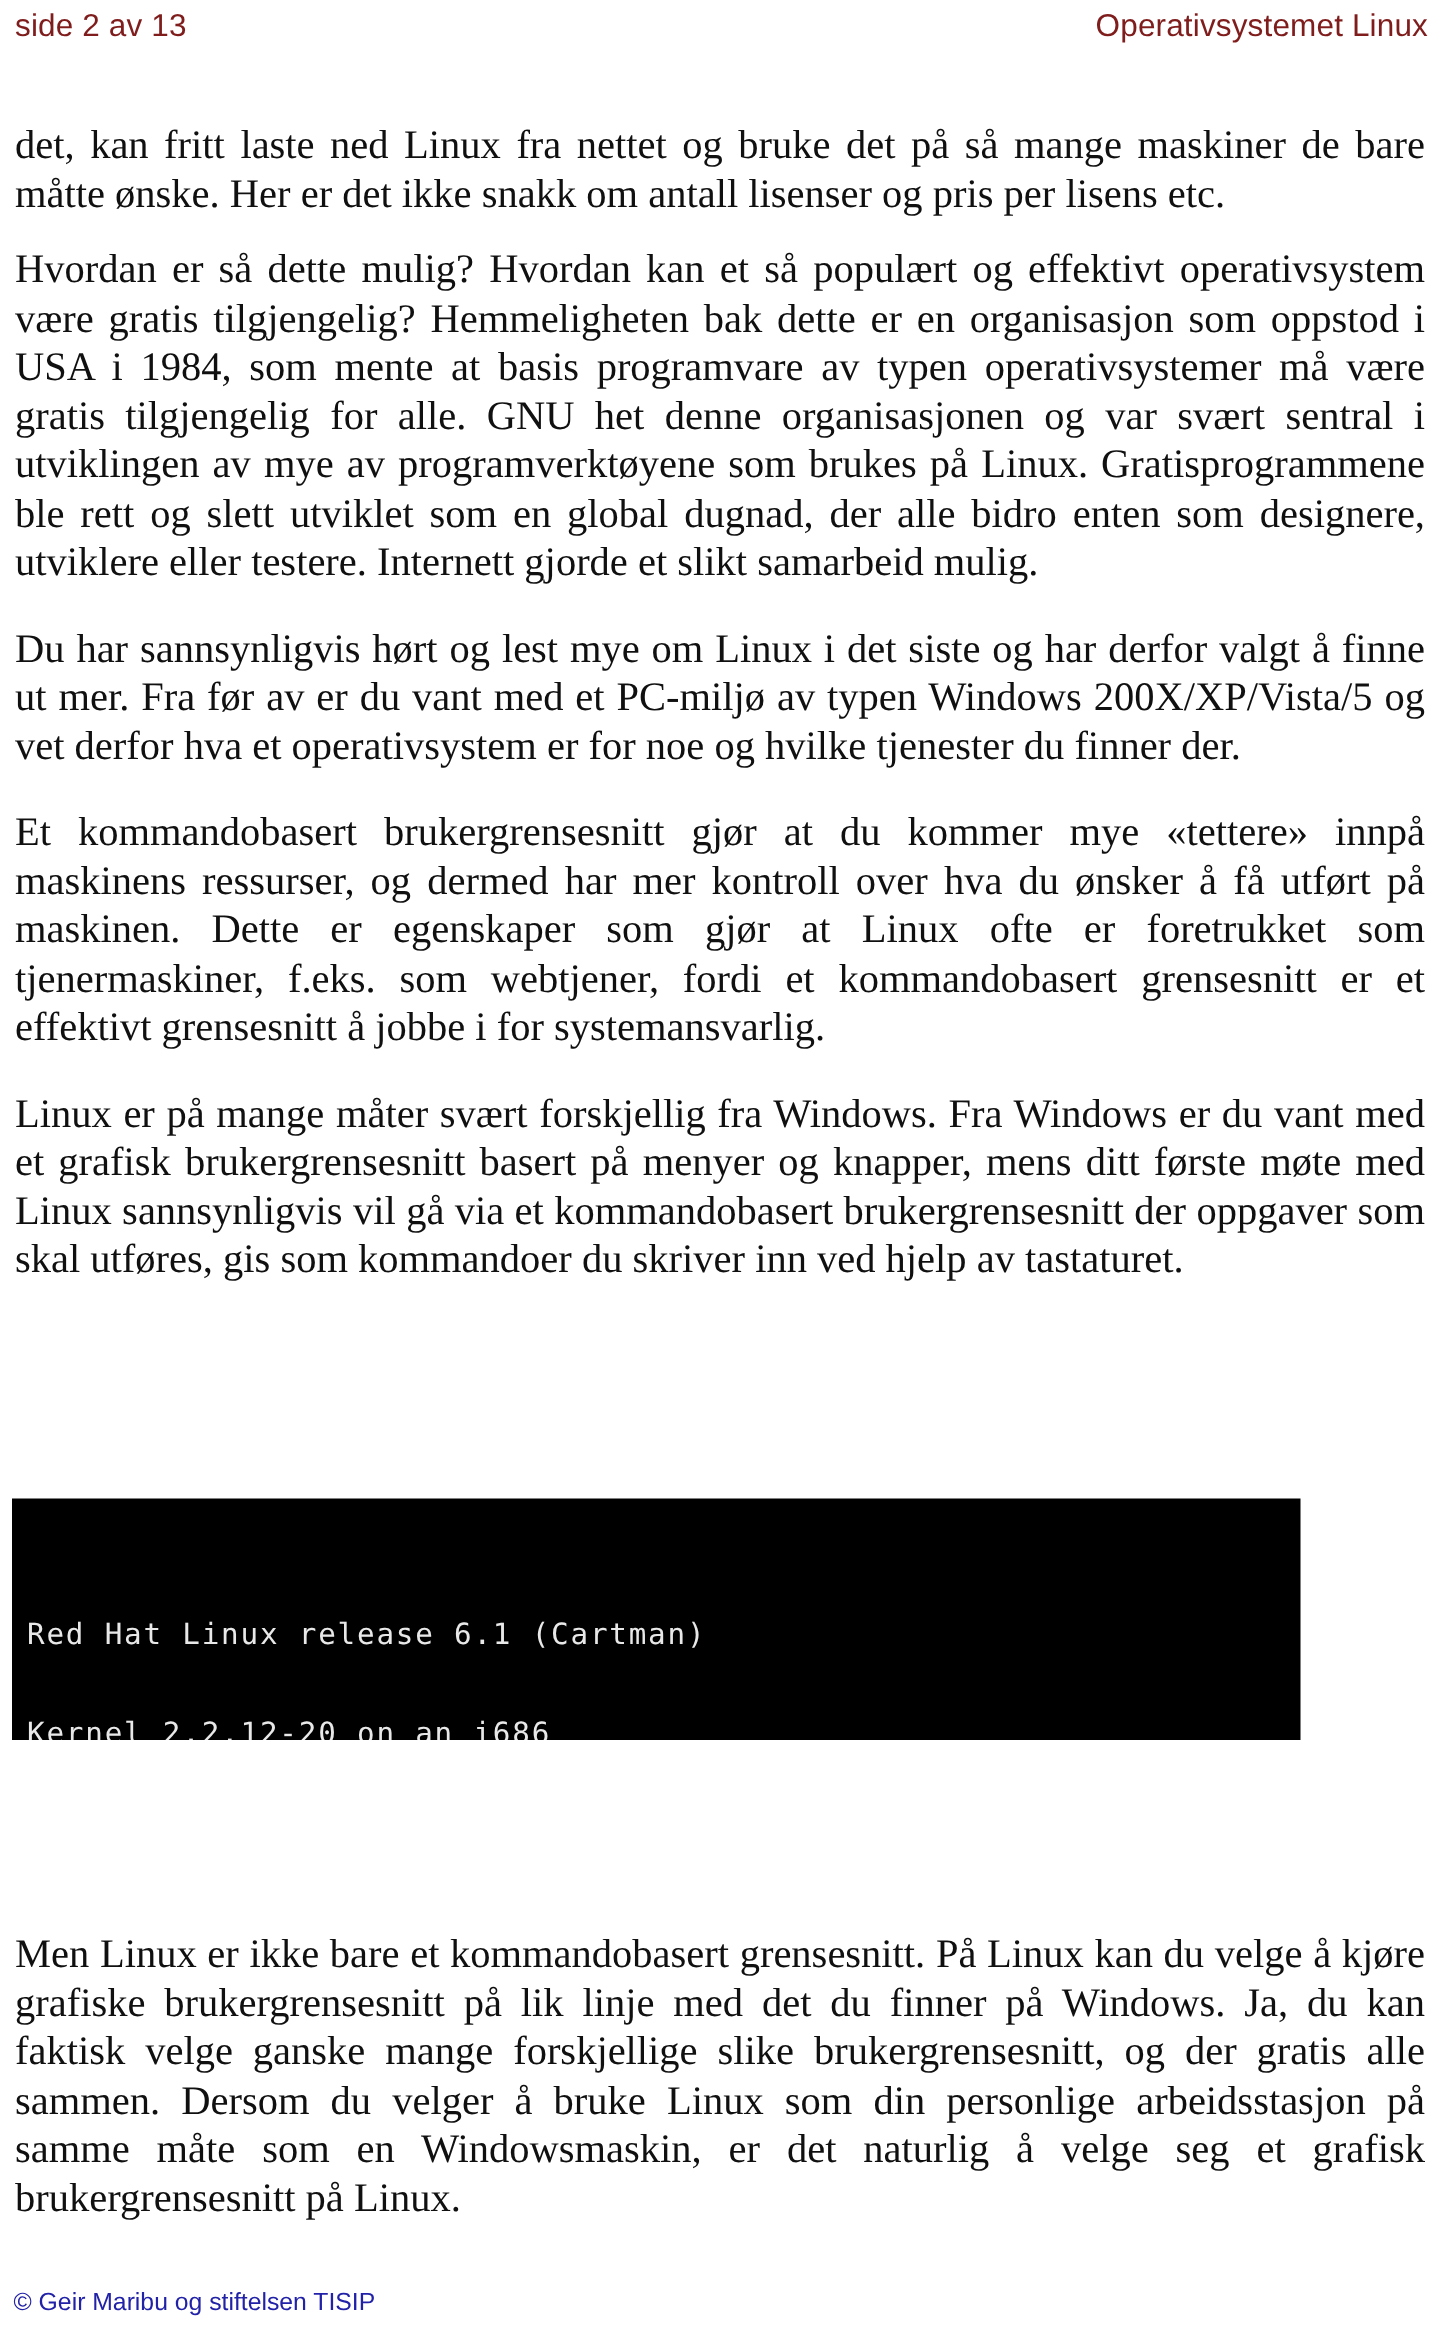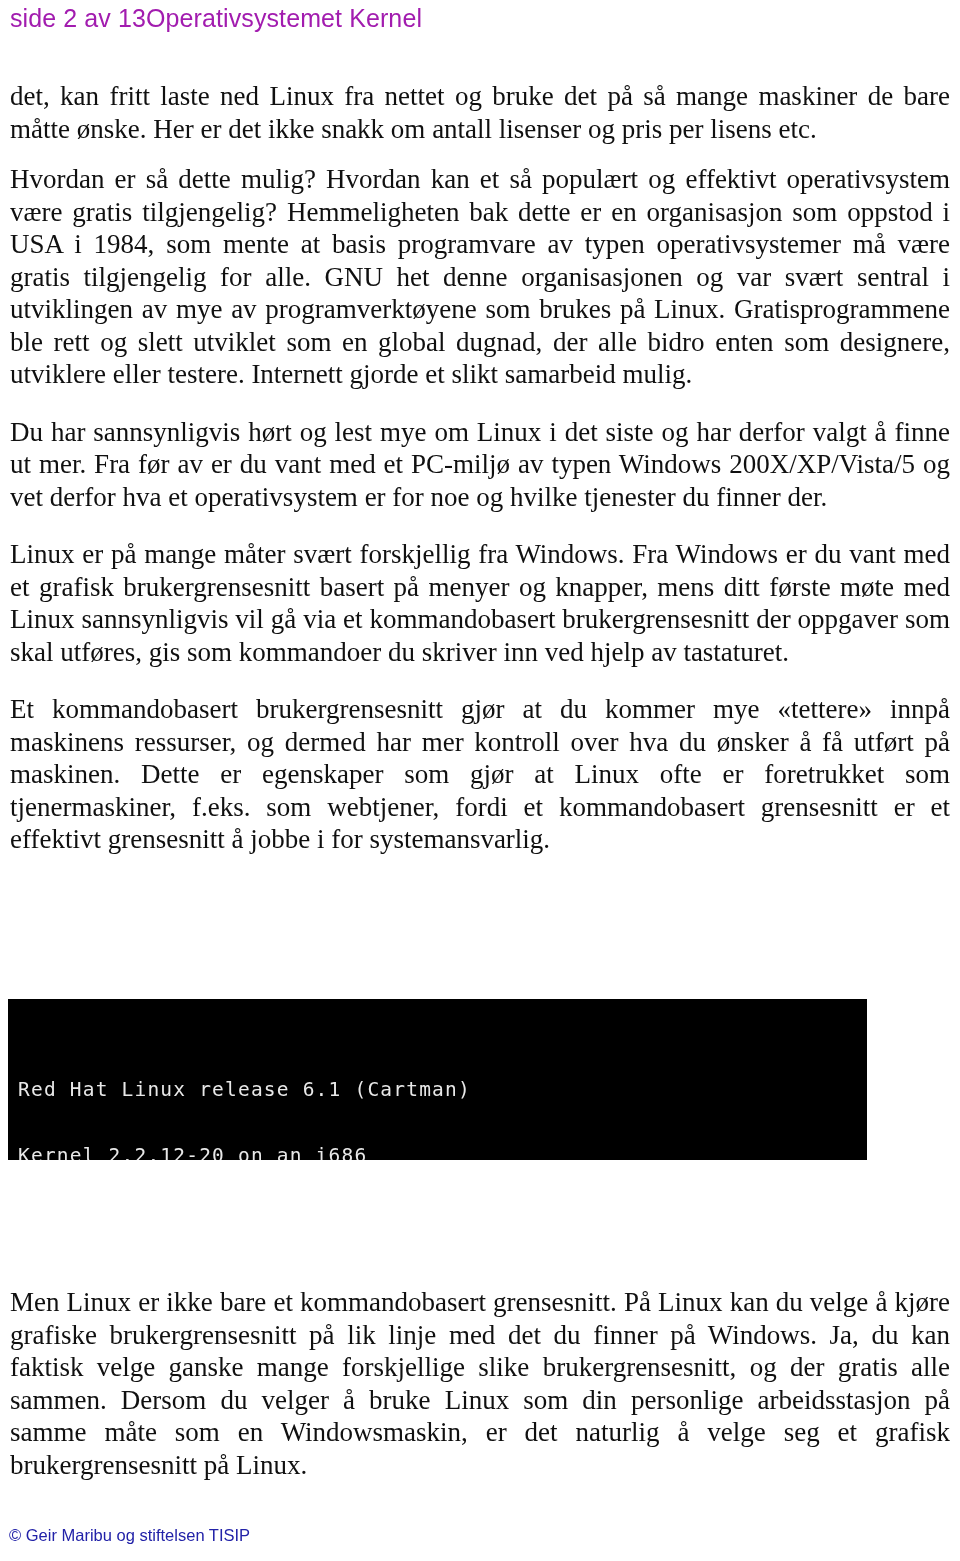--- a/index.html
+++ b/index.html
@@ -24,26 +24,26 @@
   }
 
   
   .page-header {
     position: absolute;
     top: 6px;
     left: 10px;
     right: 8px;
     height: 30px;
     display: flex;
-    justify-content: flex-start;
+    justify-content: space-between;
     align-items: flex-start;
     font-family: "Liberation Sans", "DejaVu Sans", sans-serif;
-    font-size: 25px;
+    font-size: 21px;
     line-height: 24px;
-    color: #a21caf;
+    color: #7f1d1d;
     letter-spacing: 0.1px;
   }
   .page-header .left  { text-align: left; }
   .page-header .right { text-align: right; }
 
   
   .content {
     position: absolute;
     top: 80px;
     left: 10px;
@@ -106,29 +106,29 @@
     color: #2222a8;
   }
 </style>
 </head>
 <body>
 
 <div class="page">
 
   <div class="page-header">
     <span class="left">side 2 av 13</span>
-    <span class="right">Operativsystemet Kernel</span>
+    <span class="right">Operativsystemet Linux</span>
   </div>
 
   <div class="content">
     <p class="para tight">det, kan fritt laste ned Linux fra nettet og bruke det på så mange maskiner de bare måtte ønske. Her er det ikke snakk om antall lisenser og pris per lisens etc.</p>
     <p class="para">Hvordan er så dette mulig? Hvordan kan et så populært og effektivt operativsystem være gratis tilgjengelig? Hemmeligheten bak dette er en organisasjon som oppstod i USA i 1984, som mente at basis programvare av typen operativsystemer må være gratis tilgjengelig for alle. GNU het denne organisasjonen og var svært sentral i utviklingen av mye av programverktøyene som brukes på Linux. Gratisprogrammene ble rett og slett utviklet som en global dugnad, der alle bidro enten som designere, utviklere eller testere. Internett gjorde et slikt samarbeid mulig.</p>
     <p class="para">Du har sannsynligvis hørt og lest mye om Linux i det siste og har derfor valgt å finne ut mer. Fra før av er du vant med et PC-miljø av typen Windows 200X/XP/Vista/5 og vet derfor hva et operativsystem er for noe og hvilke tjenester du finner der.</p>
+    <p class="para">Et kommandobasert brukergrensesnitt gjør at du kommer mye «tettere» innpå maskinens ressurser, og dermed har mer kontroll over hva du ønsker å få utført på maskinen. Dette er egenskaper som gjør at Linux ofte er foretrukket som tjenermaskiner, f.eks. som webtjener, fordi et kommandobasert grensesnitt er et effektivt grensesnitt å jobbe i for systemansvarlig.</p>
     <p class="para">Linux er på mange måter svært forskjellig fra Windows. Fra Windows er du vant med et grafisk brukergrensesnitt basert på menyer og knapper, mens ditt første møte med Linux sannsynligvis vil gå via et kommandobasert brukergrensesnitt der oppgaver som skal utføres, gis som kommandoer du skriver inn ved hjelp av tastaturet.</p>
-    <p class="para">Et kommandobasert brukergrensesnitt gjør at du kommer mye «tettere» innpå maskinens ressurser, og dermed har mer kontroll over hva du ønsker å få utført på maskinen. Dette er egenskaper som gjør at Linux ofte er foretrukket som tjenermaskiner, f.eks. som webtjener, fordi et kommandobasert grensesnitt er et effektivt grensesnitt å jobbe i for systemansvarlig.</p>
   </div>
 
   <div class="terminal-figure">
     <div class="terminal-screen">
       <span class="term-line">Red Hat Linux release 6.1 (Cartman)</span>
       <span class="term-line">Kernel 2.2.12-20 on an i686</span>
       
     </div>
   </div>
 

